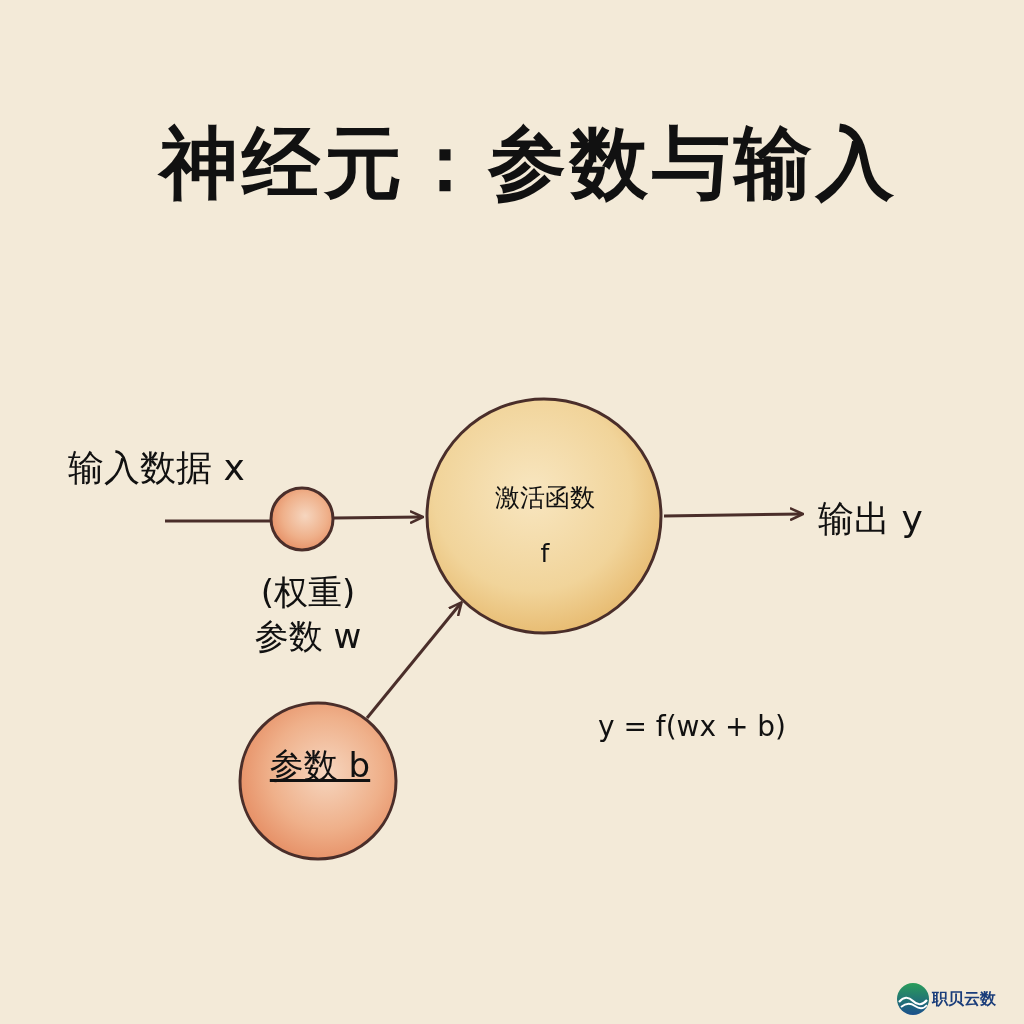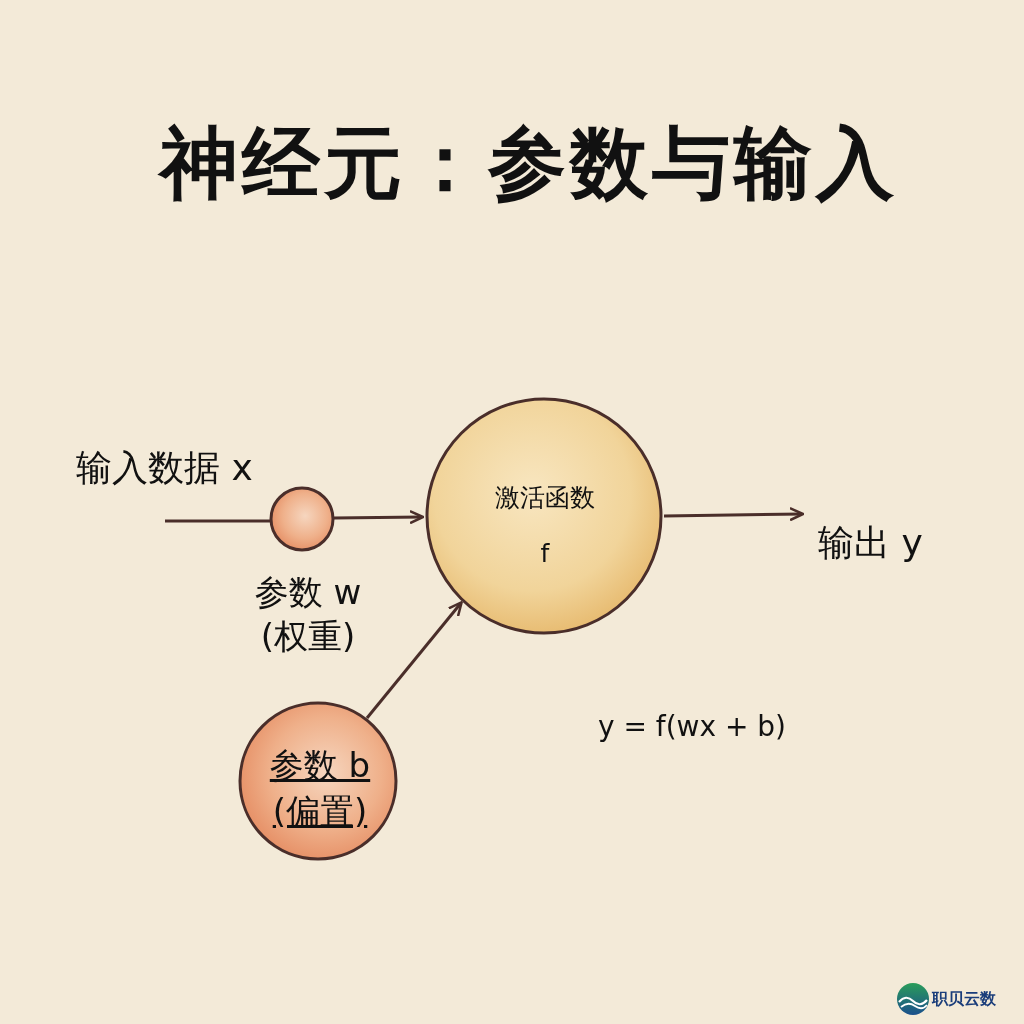--- a/index.html
+++ b/index.html
@@ -10,24 +10,24 @@
     position:relative;
     color:#111;
   }
   .title {
     position:absolute; left:17px; top:112px; width:1024px;
     text-align:center; font-size:78px; font-weight:bold; letter-spacing:4px;
     color:#111;
   }
   svg.diagram { position:absolute; left:0; top:0; }
   .label { position:absolute; color:#111; white-space:nowrap; }
-  .lbl-input { left:76px; top:444px; font-size:36px; }
+  .lbl-input { left:68px; top:444px; font-size:36px; }
   .lbl-w { left:238px; top:570px; font-size:34px; text-align:center; width:140px; line-height:44px; }
   .lbl-act { left:428px; top:470px; width:234px; text-align:center; font-size:25px; line-height:56px; }
-  .lbl-out { left:818px; top:495px; font-size:36px;margin-top:24px; }
+  .lbl-out { left:818px; top:495px; font-size:36px; }
   .lbl-b { left:240px; top:742px; width:160px; text-align:center; font-size:34px; line-height:46px;text-decoration:underline; }
   .formula { left:598px; top:710px; font-size:28px; }
   .logo { position:absolute; left:896px; top:982px; display:flex; align-items:center; gap:2px; }
   .logo-text { font-size:16px; color:#1a3d7a; font-weight:bold; }
 </style>
 </head>
 <body>
 
 <div class="title">神经元：参数与输入</div>
 
@@ -59,34 +59,33 @@
   <line x1="664" y1="516" x2="802" y2="514" stroke="#4a2e2a" stroke-width="3" marker-end="url(#arrow)"></line>
 
   <circle cx="318" cy="781" r="78" fill="url(#paramGrad)" stroke="#4a2e2a" stroke-width="3"></circle>
 
   <line x1="367" y1="718" x2="461" y2="603" stroke="#4a2e2a" stroke-width="3" marker-end="url(#arrow)"></line>
 </svg>
 
 <div class="label lbl-input">输入数据 x</div>
 
 <div class="label lbl-w">
+  <div>(权重)</div>
   <div>参数 w</div>
-  <div>(权重)</div>
 </div>
 
 <div class="label lbl-act">
   <div>激活函数</div>
   <div>f</div>
 </div>
 
 <div class="label lbl-out">输出 y</div>
 
 <div class="label lbl-b">
   <div>参数 b</div>
-  <div>(偏置)</div>
 </div>
 
 <div class="label formula">y = f(wx + b)</div>
 
 <div class="logo">
   <svg width="34" height="34" viewBox="0 0 34 34">
     <defs>
       <linearGradient id="lg" x1="0" y1="0" x2="0" y2="1">
         <stop offset="0%" stop-color="#2a9d5a"></stop>
         <stop offset="100%" stop-color="#1a4f8c"></stop>

